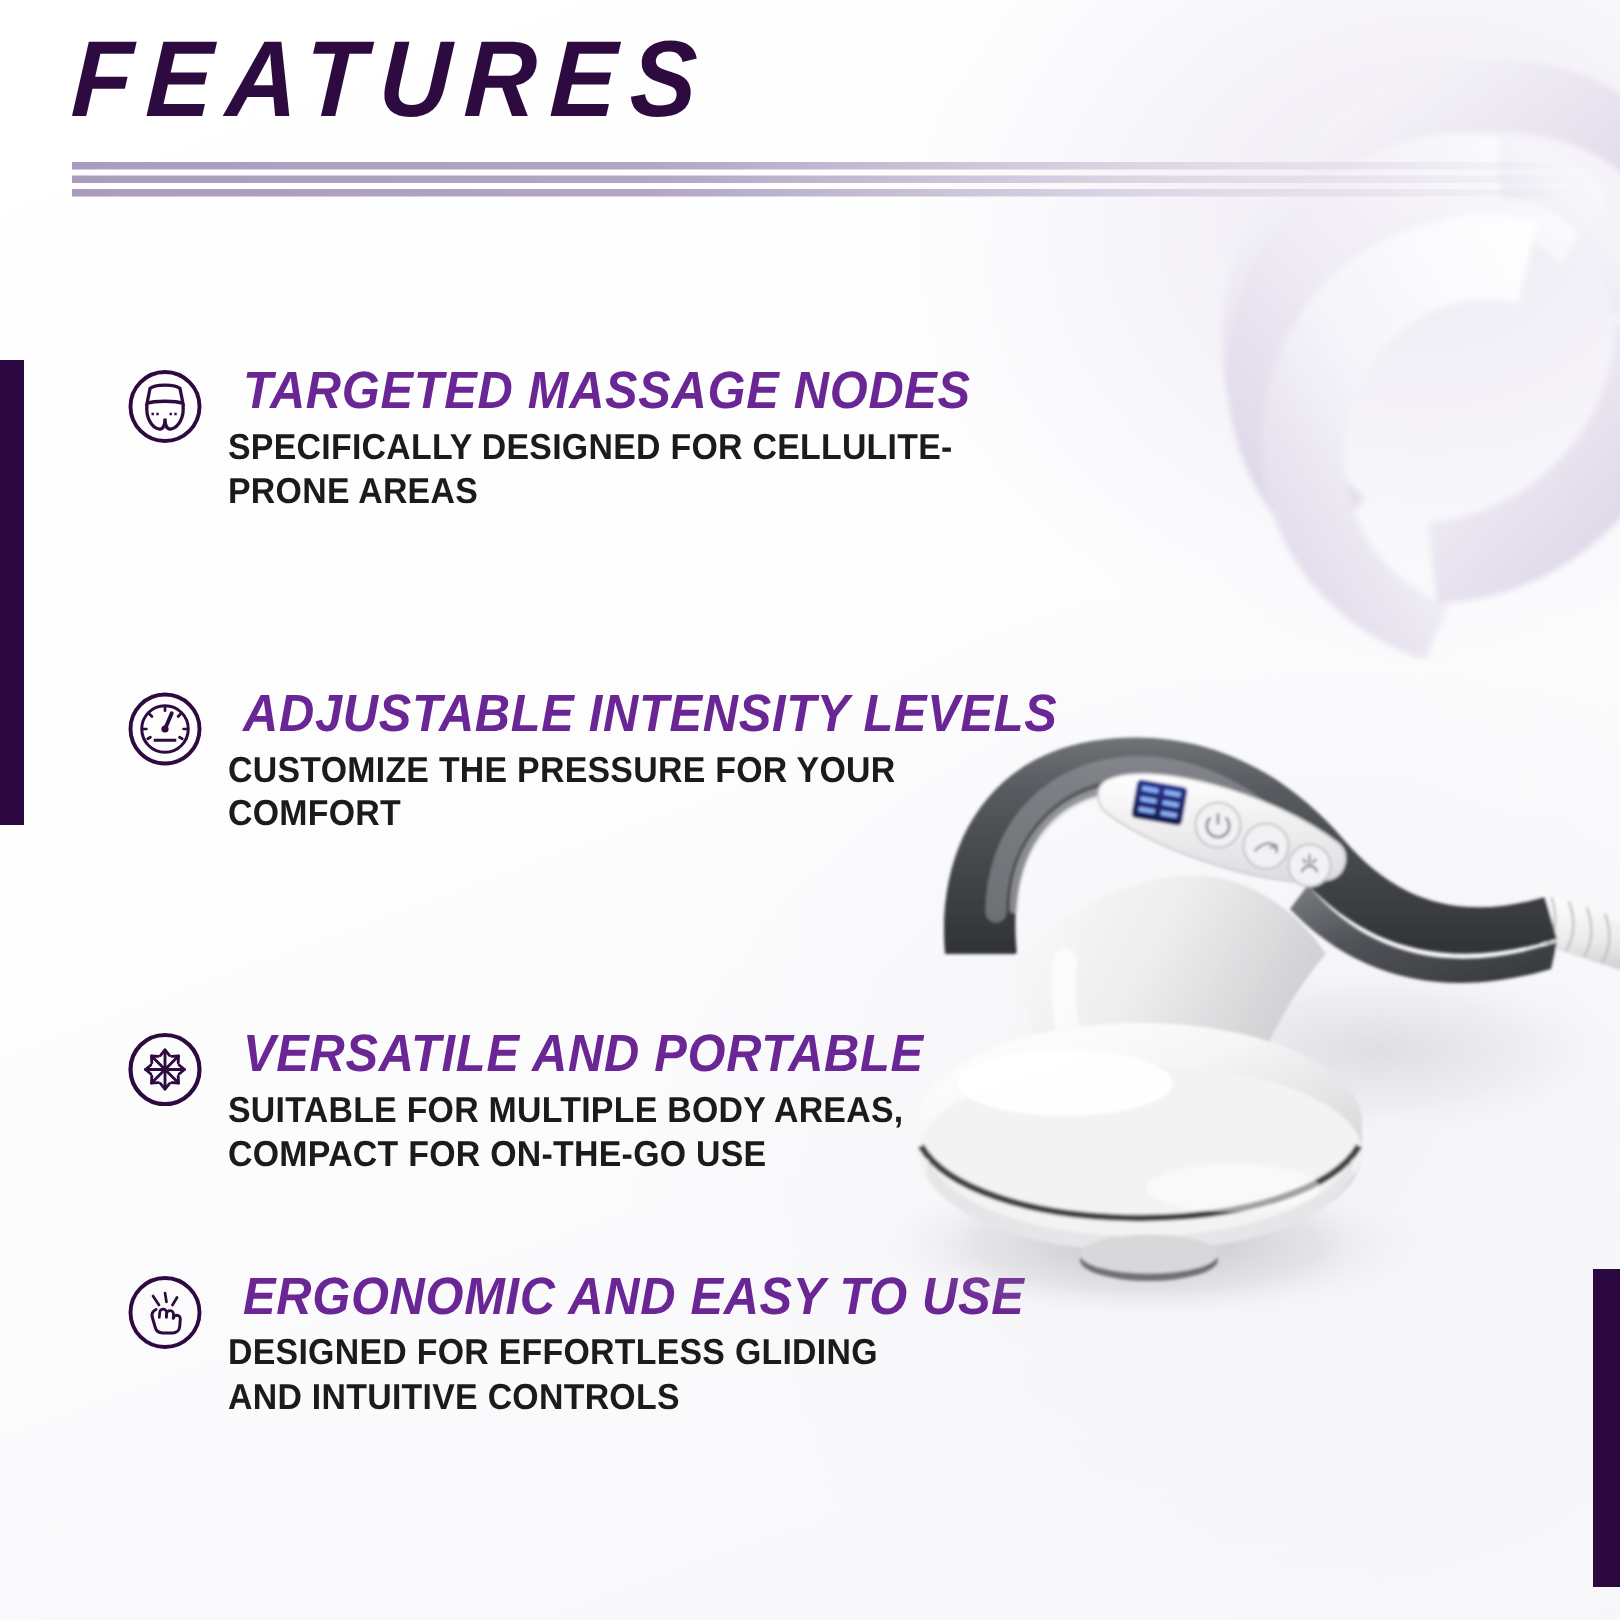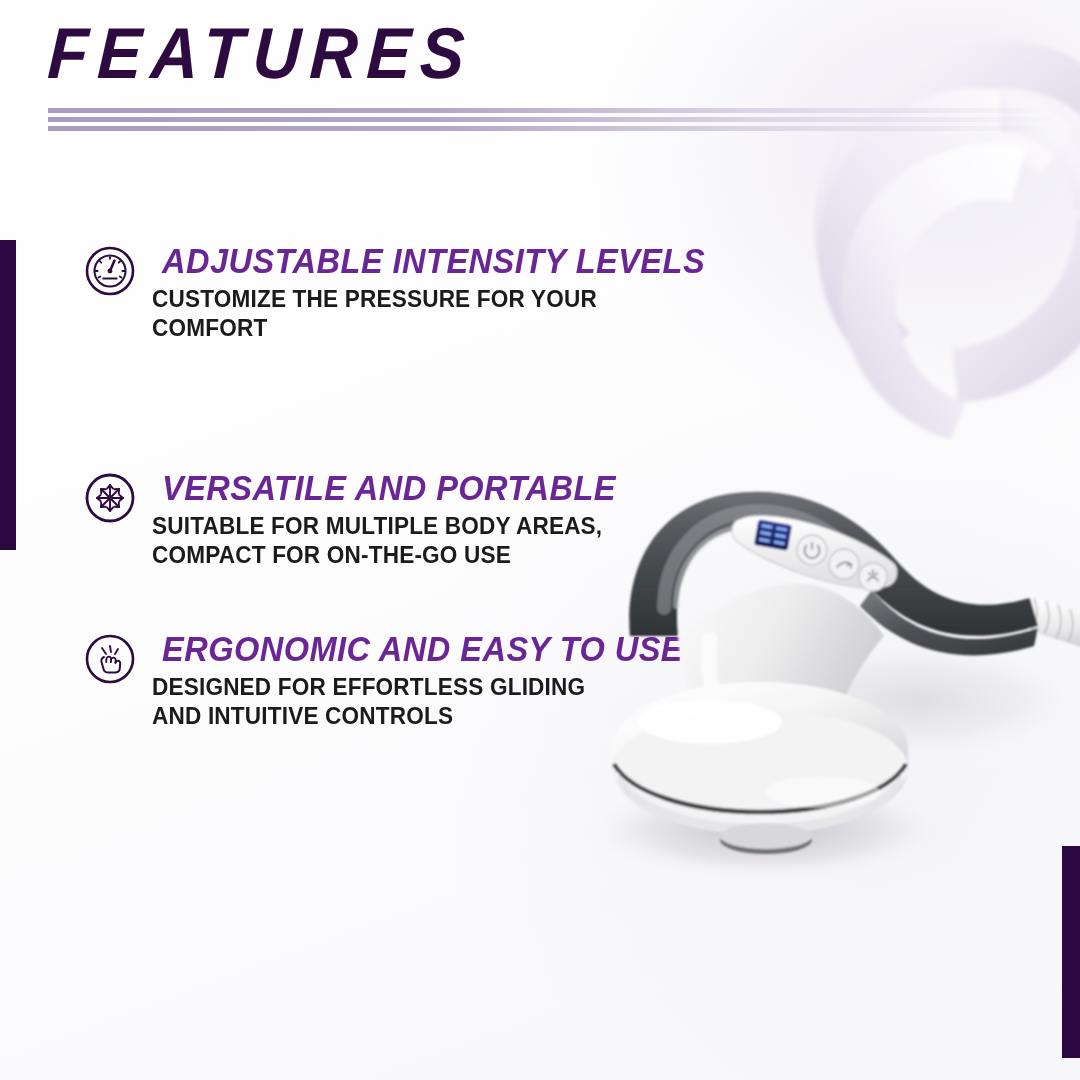--- a/index.html
+++ b/index.html
@@ -131,20 +131,34 @@
   <div id="page-title">FEATURES</div>
   <div id="title-rules">
     <div class="rule"></div>
     <div class="rule"></div>
     <div class="rule"></div>
   </div>
 </div>
 
 <div id="features">
 
+  <div class="feature" id="feature-0">
+    <span class="feature-icon">
+      <svg viewBox="0 0 52 52" xmlns="http://www.w3.org/2000/svg" fill="none" stroke="#2d0a40" stroke-width="2.6">
+        <circle cx="26" cy="26" r="23"></circle>
+        <path d="M16 14 C19 11 33 11 36 14 L38 24 C33 22 19 22 14 24 Z" stroke-width="2.2"></path>
+        <path d="M14 25 C13 33 17 40 22 41 C25 41.5 26 38 26 34 C26 38 27 41.5 30 41 C35 40 39 33 38 25" stroke-width="2.2"></path>
+        <path d="M17 31 h6 M29 31 h6" stroke-width="1.6" stroke-dasharray="1.6 1.6"></path>
+      </svg>
+    </span>
+    <div class="feature-text">
+      <div class="feature-title">TARGETED MASSAGE NODES</div>
+      <div class="feature-sub">SPECIFICALLY DESIGNED FOR CELLULITE-PRONE AREAS</div>
+    </div>
+  </div>
 
   <div class="feature" id="feature-1">
     <span class="feature-icon">
       <svg viewBox="0 0 52 52" xmlns="http://www.w3.org/2000/svg" fill="none" stroke="#2d0a40" stroke-width="2.6">
         <circle cx="26" cy="26" r="23"></circle>
         <circle cx="26" cy="26" r="15.5" stroke-width="2"></circle>
         <path d="M26 26 L30.5 15.5" stroke-width="2.6" stroke-linecap="round"></path>
         <circle cx="26" cy="26" r="2.4" fill="#2d0a40" stroke="none"></circle>
         <path d="M18.5 33.5 h15" stroke-width="2"></path>
         <g stroke-width="1.8" stroke-linecap="round">

